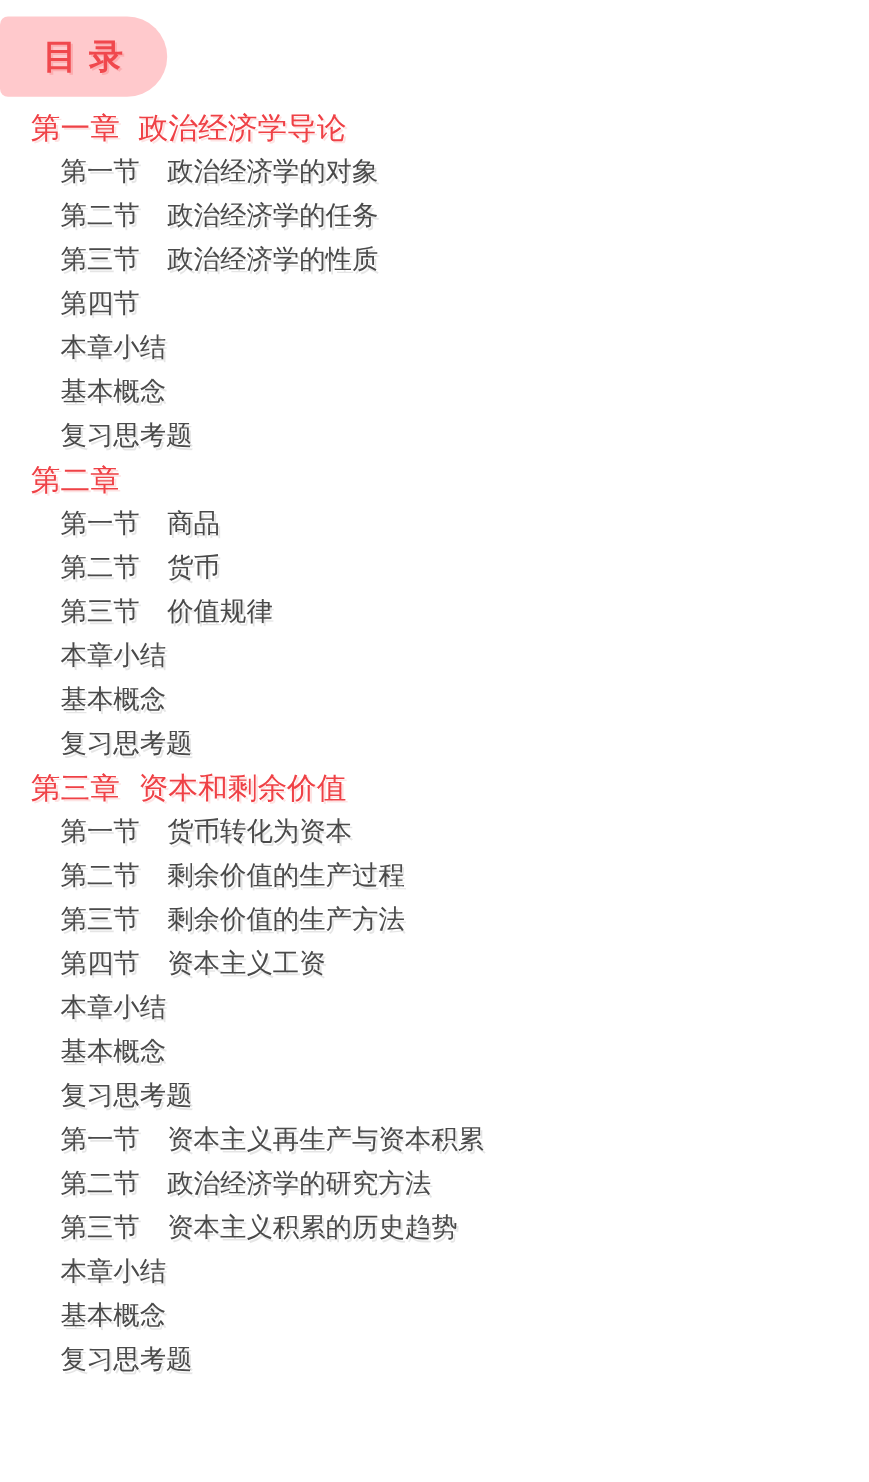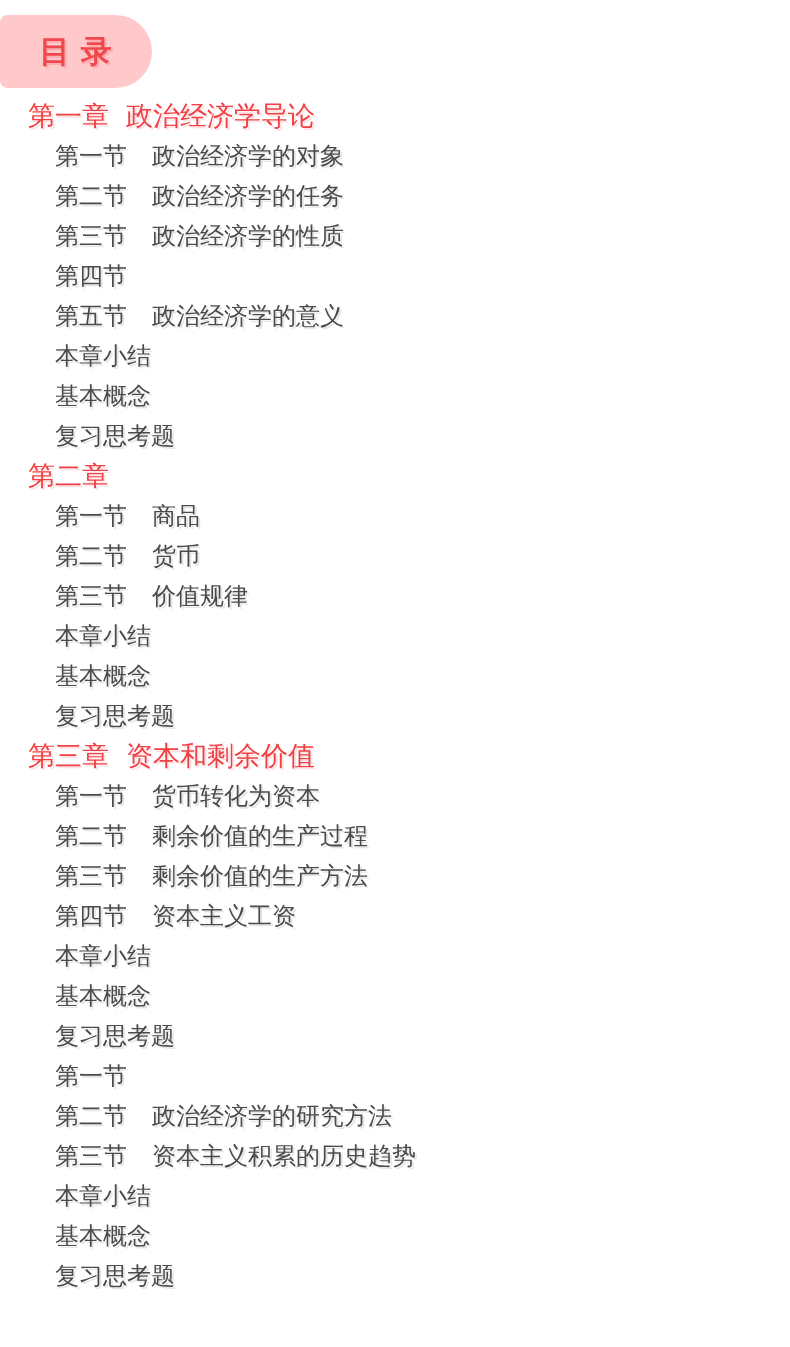--- a/index.html
+++ b/index.html
@@ -94,24 +94,20 @@
         <span class="title">政治经济学的任务</span>
       </div>
       <div class="row section-row">
         <span class="label">第三节</span>
         <span class="title">政治经济学的性质</span>
       </div>
       <div class="row section-row">
         <span class="label">第四节</span>
       </div>
       <div class="row section-row">
-        <span class="label">第五节</span>
-        <span class="title">政治经济学的意义</span>
-      </div>
-      <div class="row section-row">
         <span class="title">本章小结</span>
       </div>
       <div class="row section-row">
         <span class="title">基本概念</span>
       </div>
       <div class="row section-row">
         <span class="title">复习思考题</span>
       </div>
       <div class="row chapter-row">
         <span class="label">第二章</span>
@@ -161,20 +157,21 @@
         <span class="title">本章小结</span>
       </div>
       <div class="row section-row">
         <span class="title">基本概念</span>
       </div>
       <div class="row section-row">
         <span class="title">复习思考题</span>
       </div>
       <div class="row section-row">
         <span class="label">第一节</span>
+        <span class="title">资本主义再生产与资本积累</span>
       </div>
       <div class="row section-row">
         <span class="label">第二节</span>
         <span class="title">政治经济学的研究方法</span>
       </div>
       <div class="row section-row">
         <span class="label">第三节</span>
         <span class="title">资本主义积累的历史趋势</span>
       </div>
       <div class="row section-row">

